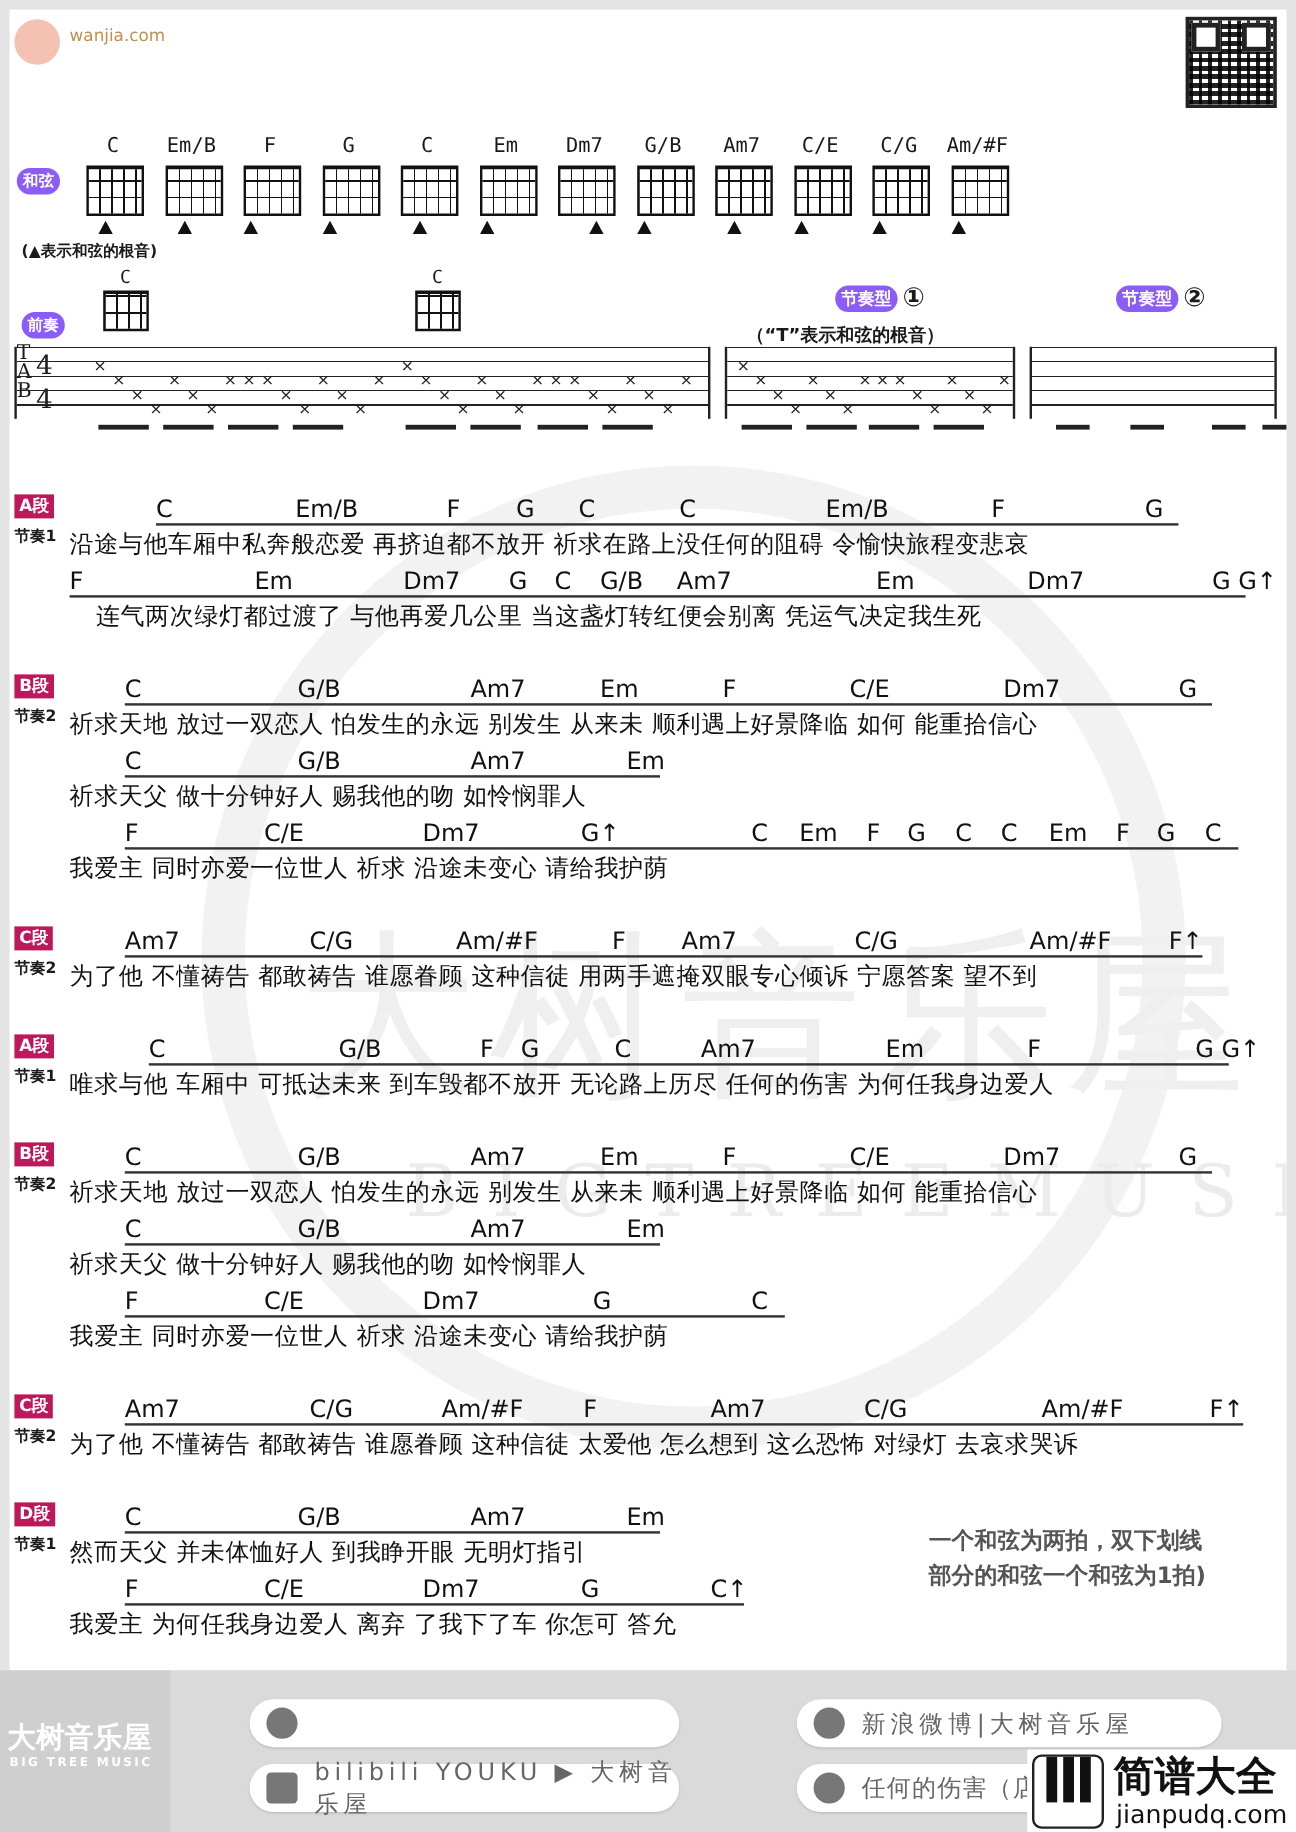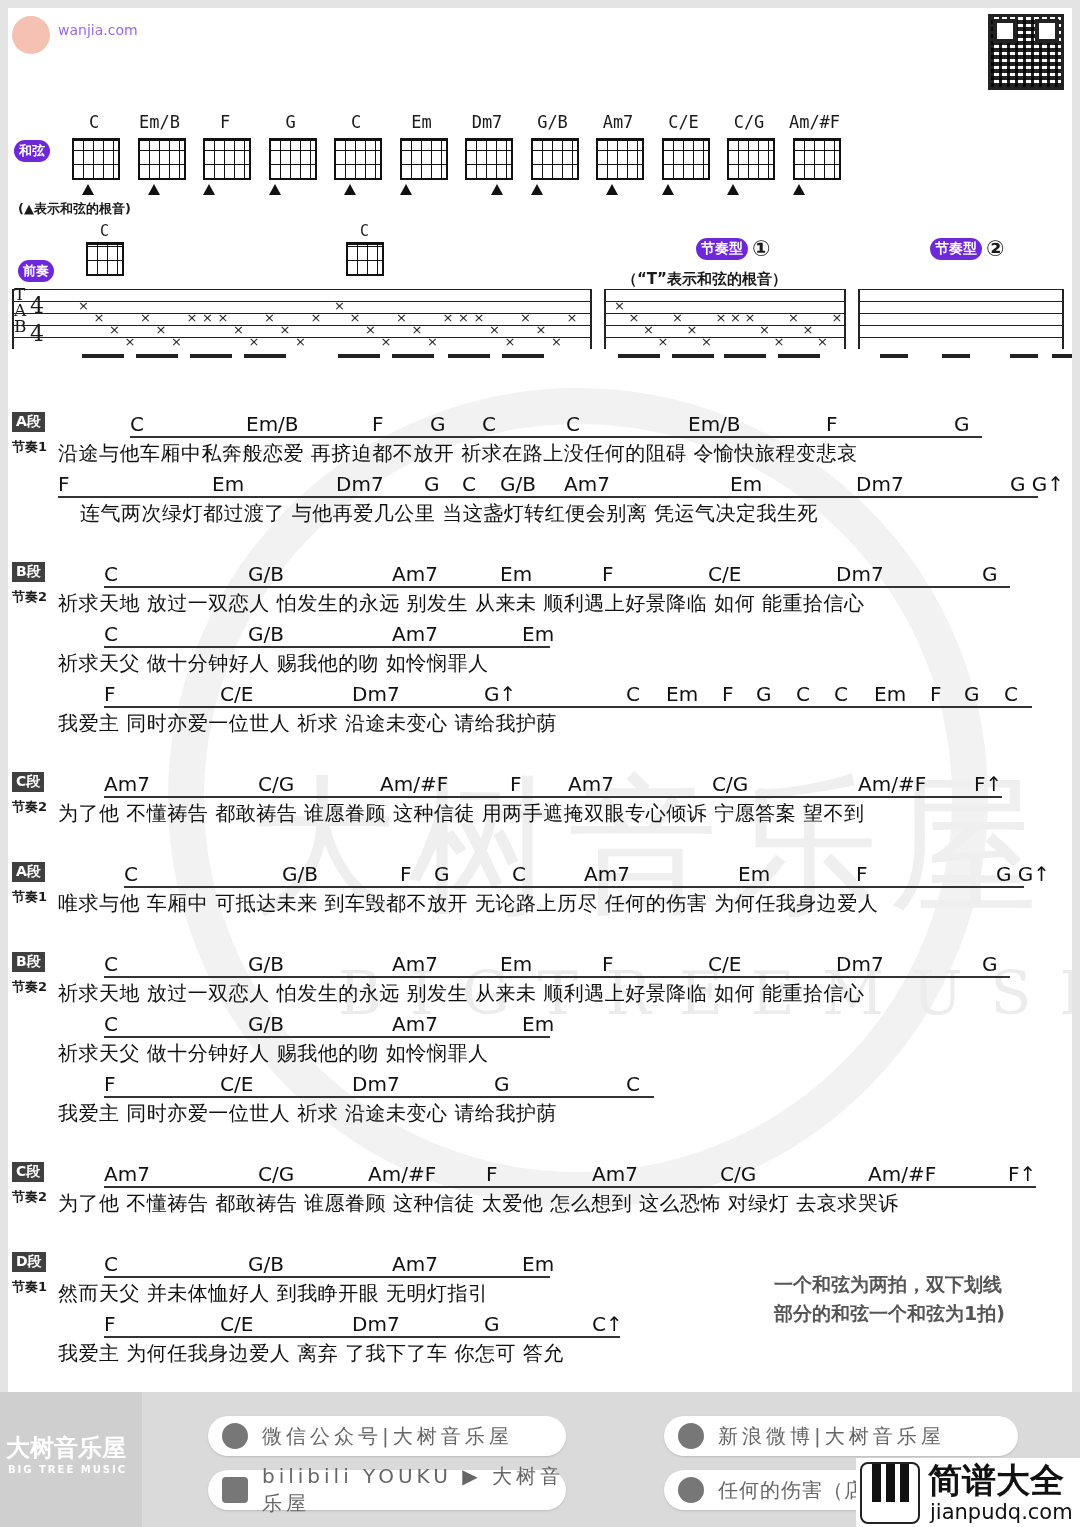--- a/index.html
+++ b/index.html
@@ -13,23 +13,23 @@
   .title { position: absolute; left: 10px; top: 6px; font-size: 42px; font-weight: bold; letter-spacing: 1px; color: #111; }
   .subtitle { position: absolute; left: 8px; top: 64px; font-size: 19px; color: #333; white-space: nowrap; }
   .qr { position: absolute; left: 980px; top: 6px; width: 76px; height: 76px; background:
       repeating-linear-gradient(0deg, #222 0 4px, #fff 4px 7px),
       repeating-linear-gradient(90deg, #222 0 3px, #fff 3px 8px);
       background-blend-mode: multiply; border: 3px solid #222; }
   .qr::before, .qr::after { content: ""; position: absolute; width: 16px; height: 16px; border: 4px solid #222; background: #fff; }
   .qr::before { left: 2px; top: 2px; }
   .qr::after { right: 2px; top: 2px; }
   .topbrand { position: absolute; left: 4px; top: 8px; width: 38px; height: 38px; border-radius: 50%; background: #f2b6a4; opacity: 0.85; }
-  .topbrand-text { position: absolute; left: 50px; top: 14px; font-size: 14px; color: #6d28d9; opacity: 0.7; }
-
-  .tag { position: absolute; background: #6d28d9; color: #fff; font-size: 13px; padding: 2px 5px; font-weight: bold; border-radius: 11px; }
+  .topbrand-text { position: absolute; left: 50px; top: 14px; font-size: 14px; color: #a16207; opacity: 0.7; }
+
+  .tag { position: absolute; background: #8b5cf6; color: #fff; font-size: 13px; padding: 2px 5px; font-weight: bold; border-radius: 11px; }
   .chords-row { position: absolute; left: 56px; top: 104px; display: flex; gap: 0; }
   .chord { width: 65.5px; position: relative; height: 90px; }
   .chord .name { position: absolute; top: 0; left: 0; width: 60px; text-align: center; font-size: 17px; font-family: "DejaVu Sans Mono", monospace; }
   .grid { position: absolute; top: 26px; left: 8px; width: 48px; height: 42px; border: 2px solid #111; border-top-width: 3px;
     background:
       repeating-linear-gradient(90deg, transparent 0 8.8px, #111 8.8px 10px),
       repeating-linear-gradient(0deg, transparent 0 12.7px, #111 12.7px 14px); }
   .root { position: absolute; top: 72px; width: 0; height: 0; border-left: 6px solid transparent; border-right: 6px solid transparent; border-bottom: 11px solid #111; }
   .root-note { position: absolute; left: 10px; top: 192px; font-size: 13px; font-weight: bold; }
 
@@ -42,21 +42,21 @@
   .tab-clef { position: absolute; left: 6px; top: 278px; font-family: "DejaVu Serif", serif; font-size: 17px; line-height: 16px; }
   .tab-sig { position: absolute; left: 22px; top: 284px; font-family: "DejaVu Serif", serif; font-size: 22px; line-height: 28px; }
   .beam { position: absolute; height: 4px; background: #222; }
   .x { position: absolute; font-size: 13px; line-height: 13px; color: #222; }
 
   .rhythm-label { position: absolute; display: flex; align-items: center; gap: 4px; }
   .rhythm-label .tag { position: static; font-size: 14px; }
   .rhythm-label .num { font-size: 22px; font-weight: bold; }
   .t-note { position: absolute; left: 614px; top: 262px; font-size: 15px; font-weight: bold; }
 
-  .section-tag { position: absolute; left: 4px; background: #404040; color: #fff; font-size: 14px; padding: 1px 4px; font-weight: bold; }
+  .section-tag { position: absolute; left: 4px; background: #be185d; color: #fff; font-size: 14px; padding: 1px 4px; font-weight: bold; }
   .rhythm-tag { position: absolute; left: 4px; font-size: 13px; font-weight: bold; }
   .line { position: absolute; white-space: nowrap; }
   .chord-line { font-size: 20px; color: #111; }
   .lyric-line { font-size: 20px; color: #111; letter-spacing: 0.5px; }
   .ul { position: absolute; height: 2px; background: #333; }
 
   .ps { position: absolute; left: 766px; top: 1262px; font-size: 19px; font-weight: bold; color: #555; line-height: 29px; }
 
   .footer { position: absolute; left: 0; top: 1392px; width: 1080px; height: 135px; background: #dadada; }
   .footer-left { position: absolute; left: 0; top: 0; width: 142px; height: 135px; background: #cfcfcf; }
@@ -391,21 +391,20 @@
   </div>
 </div>
 
 <div class="footer">
   <div class="footer-left">
     <div class="footer-brand">大树音乐屋</div>
     <div class="footer-brand-sub">BIG TREE MUSIC</div>
   </div>
   <div class="pill" style="left:208px;top:24px;width:358px;">
     <span class="ico"></span>
-      <span>微信公众号|大树音乐屋</span>
   </div>
   <div class="pill" style="left:208px;top:78px;width:358px;">
     <span class="ico" style="border-radius:4px;"></span>
       <span>bilibili YOUKU ▶ 大树音乐屋</span>
   </div>
   <div class="pill" style="left:664px;top:24px;width:354px;">
     <span class="ico"></span>
       <span>新浪微博|大树音乐屋</span>
   </div>
   <div class="pill" style="left:664px;top:78px;width:240px;">

